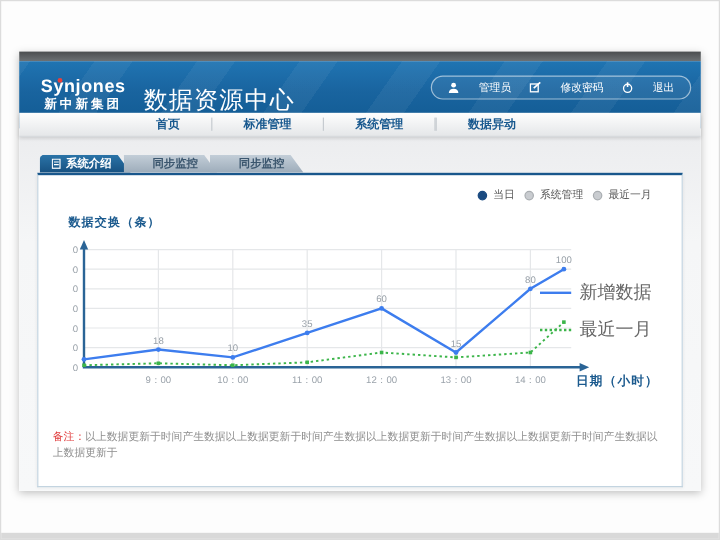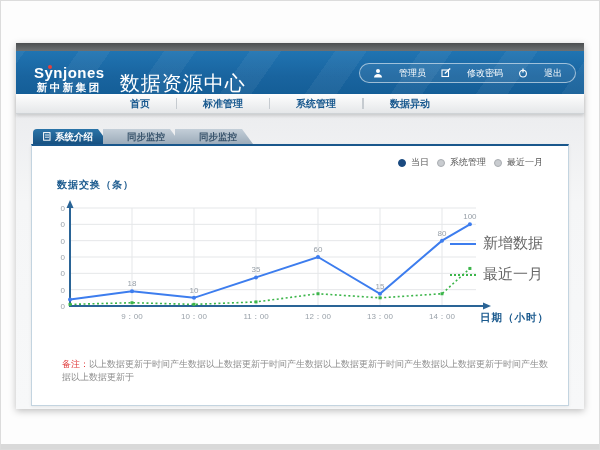--- a/index.html
+++ b/index.html
@@ -60,21 +60,21 @@
   .xlabel { position:absolute; top:165px; left:448px; font-size:10.5px; font-weight:bold; color:#1b5a8e; letter-spacing:1px; }
   #chart-svg { position:absolute; top:52px; left:28px; }
   #chart-svg text { font-family:"Liberation Sans","DejaVu Sans",sans-serif; }
 
   .series-legend { position:absolute; right:25px; top:88px; display:flex; flex-direction:column; gap:12px; }
   .leg-row { display:flex; align-items:center; gap:7px; font-size:15px; color:#666; cursor:pointer; }
   .sw { width:26px; height:0; }
   .sw-solid { border-top:2px solid #3d7dee; }
   .sw-dotted { border-top:2px dotted #3cb54a; }
 
-  .note { position:absolute; top:212px; left:30px; right:18px; font-size:9px; color:#8e8e8e; line-height:1.4; }
+  .note { position:absolute; top:212px; left:12px; right:18px; font-size:9px; color:#8e8e8e; line-height:1.4; }
   .note-prefix { color:#e03a3a; }
 </style>
 </head>
 <body>
 
 <div class="frame">
   <div class="page">
     <div class="top-strip"></div>
 
     <header class="topbar">

